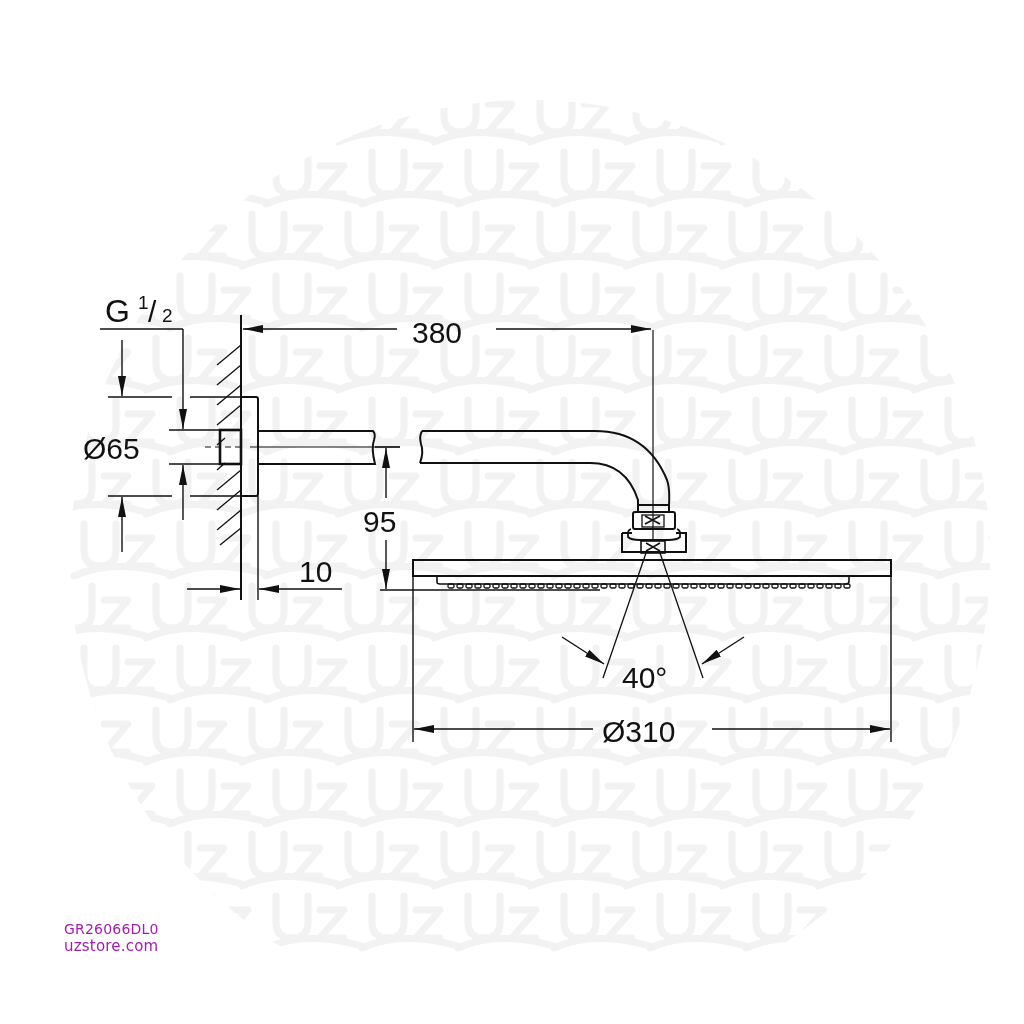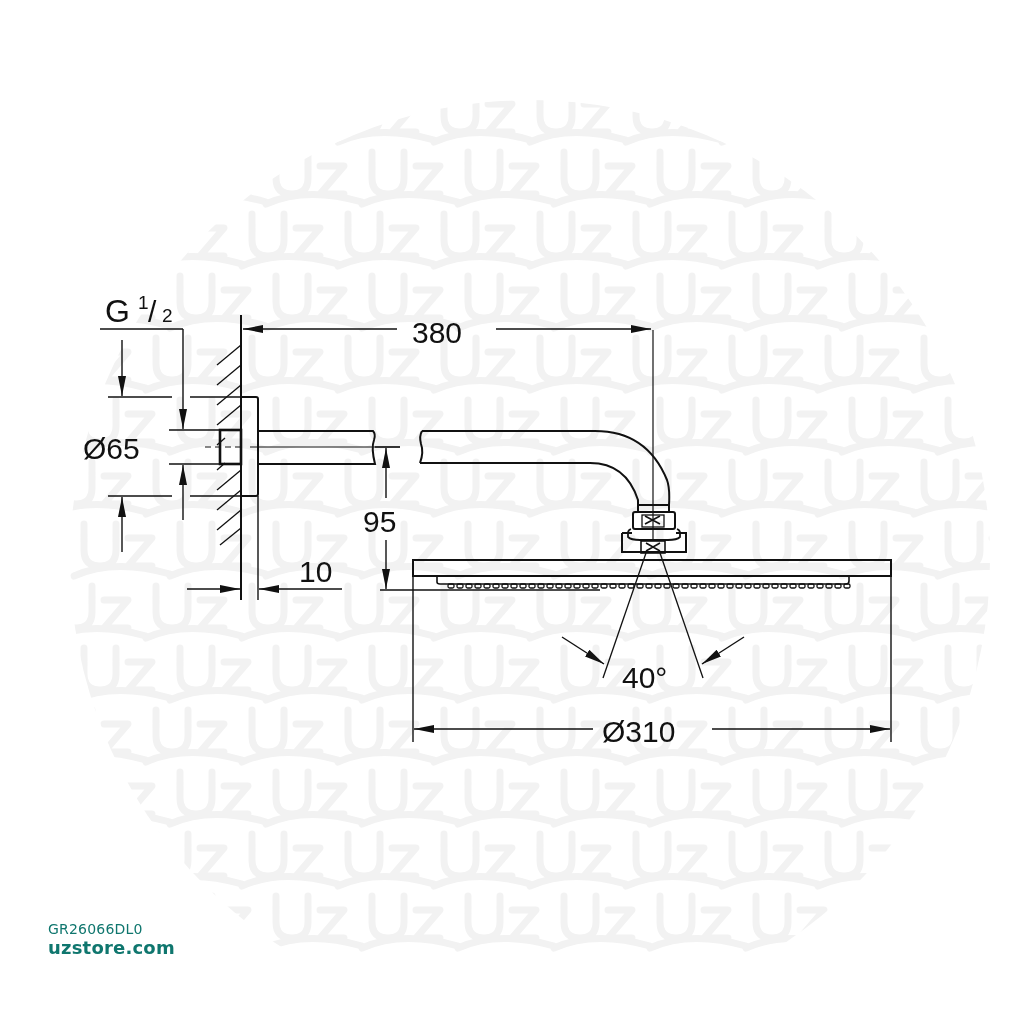--- a/index.html
+++ b/index.html
@@ -1,22 +1,22 @@
 <!DOCTYPE html>
 <html><head>
 <meta charset="utf-8">
 <style>
   html, body { margin: 0; padding: 0; background: #ffffff; }
   body { width: 1024px; height: 1024px; position: relative; overflow: hidden; font-family: "Liberation Sans", sans-serif; }
   #stage { position: absolute; left: 0; top: 0; width: 1024px; height: 1024px; }
   .wm-layer { position: absolute; left: 0; top: 0; width: 1024px; height: 1024px; pointer-events: none; }
   .dim-text { font-family: "Liberation Sans", sans-serif; fill: #111111; }
-  .footer { position: absolute; left: 48px; color: #0f766e; font-family: "DejaVu Sans", sans-serif; }
+  .footer { position: absolute; left: 64px; color: #a21caf; font-family: "DejaVu Sans", sans-serif; }
   .footer-code { top: 921px; font-size: 14px; letter-spacing: 0.2px; }
-  .footer-site { top: 937px; font-size: 18px; letter-spacing: 0.2px; font-weight: bold; }
+  .footer-site { top: 937px; font-size: 15px; letter-spacing: 0.2px; }
 </style>
 </head>
 <body>
 
 <div id="stage">
 
   <svg class="wm-layer" viewBox="0 0 1024 1024" width="1024" height="1024">
     <defs>
       <clipPath id="wmclip">
           <circle cx="530" cy="560" r="460"></circle>

